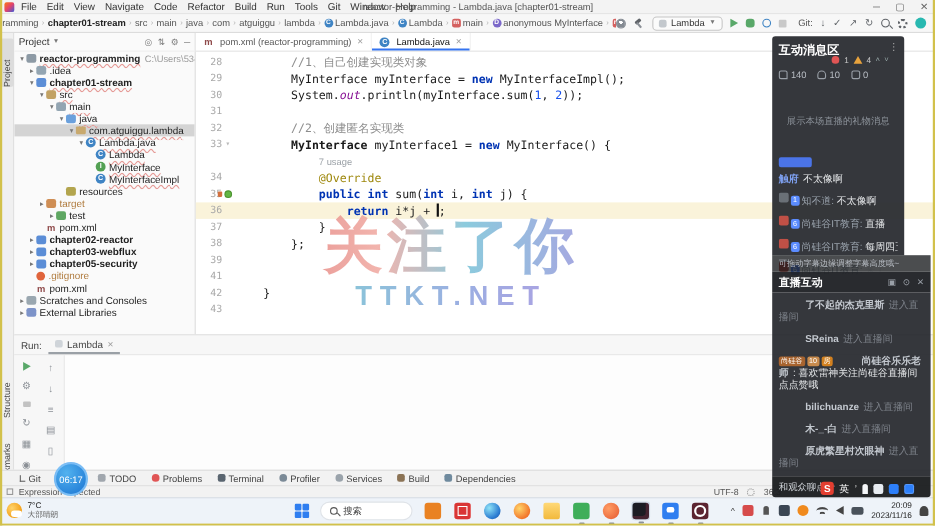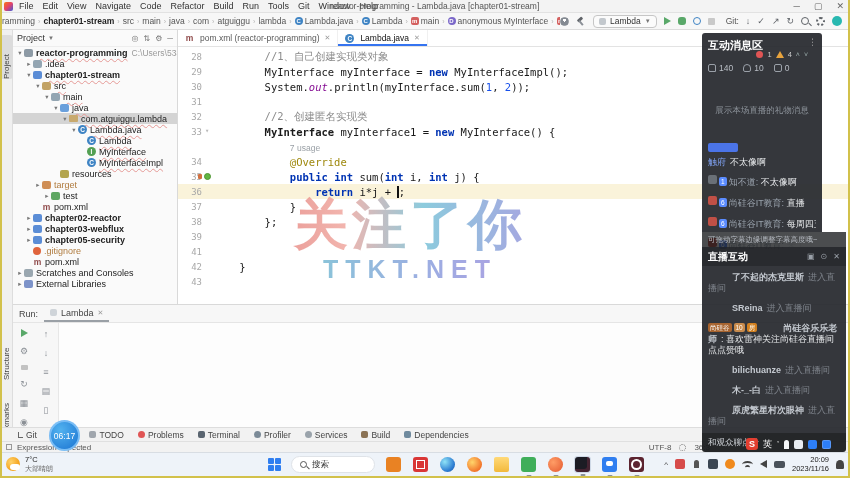--- a/index.html
+++ b/index.html
@@ -199,21 +199,21 @@
   .warn-tri{width:0;height:0;border-left:4px solid transparent;border-right:4px solid transparent;border-bottom:7px solid #e8a33d;display:inline-block;}
   .insp-nav{color:#9aa;font-size:7px;}
   .ov-stats{display:flex;gap:10px;margin-top:10px;color:#b9bec5;font-size:8.5px;}
   .ov-stats .st{display:flex;align-items:center;gap:3px;}
   .st-ic{width:8px;height:8px;border:1px solid #9aa0a8;border-radius:2px;display:inline-block;}
   .st-ic.like{border-radius:2px 2px 0 2px;}
   .st-ic.people{border-radius:50% 50% 2px 2px;}
   .gift-placeholder{margin-top:32px;text-align:center;color:#8d939b;font-size:8.5px;}
   .follow-pill{margin-top:26px;width:30px;height:9px;border-radius:2px;background:#4b74e8;}
   .follow-line{margin-top:4px;}
-  .follow-name{color:#7ea0f0;font-weight:normal;margin-right:4px;}
+  .follow-name{color:#7ea0f0;font-weight:bold;margin-right:4px;}
   .msgs{margin-top:6px;display:flex;flex-direction:column;gap:8px;}
   .msg{line-height:11px;white-space:nowrap;overflow:hidden;}
   .badge{display:inline-block;border-radius:2px;font-size:6.5px;color:#fff;padding:0 2px;line-height:9px;vertical-align:1px;margin-right:2px;}
   .b-level{background:#5b8cff;}
   .b-fan{background:#c05046;width:9px;height:9px;padding:0;}
   .b-gray{background:#6a7077;width:9px;height:9px;padding:0;}
   .b-guild{background:#a8642f;}
   .b-guild-num{background:#c88b4d;}
   .b-room{background:#d2801f;}
   .msg-name{color:#9aa3ad;}

